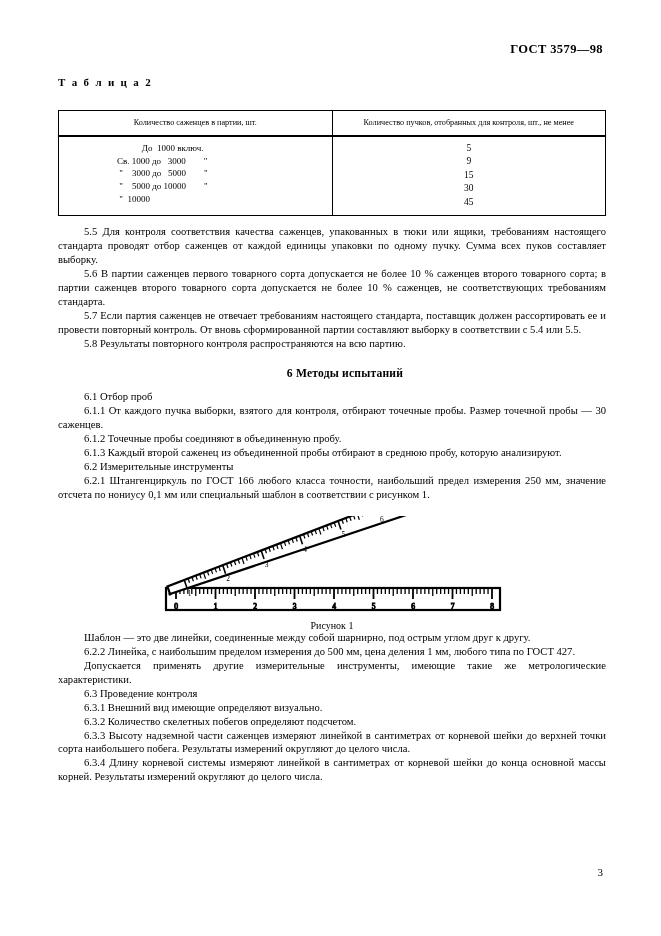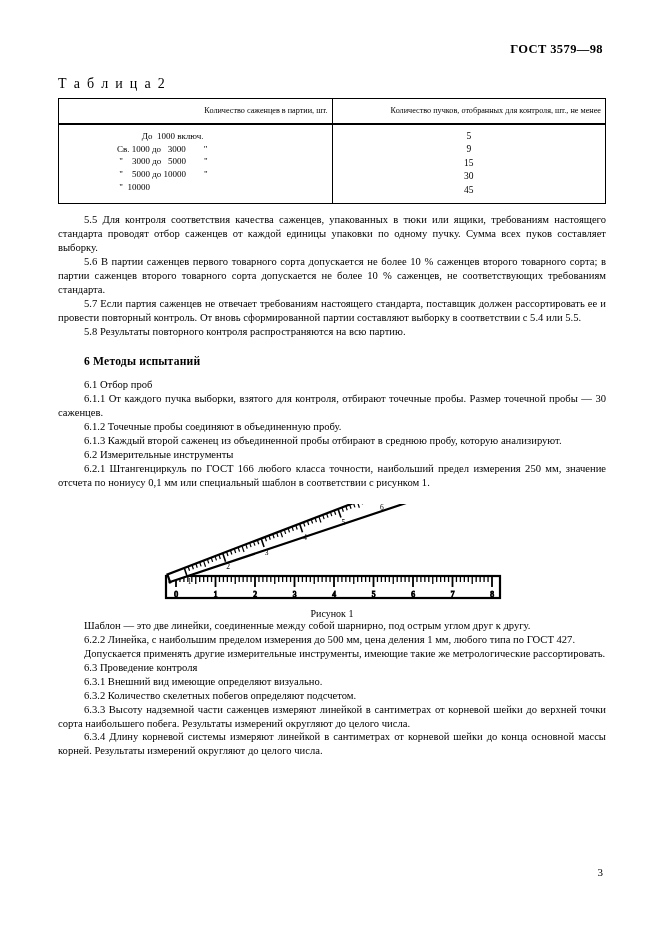--- a/index.html
+++ b/index.html
@@ -31,38 +31,39 @@
     font-weight: bold;
     letter-spacing: 0.4px;
   }
   .content {
     position: absolute;
     left: 58px;
     top: 76px;
     width: 548px;
   }
   .table-caption {
-    font-size: 14px;
+    font-size: 11px;
     letter-spacing: 1.8px;
-    margin-bottom: 6px;
+    margin-bottom: 22px;
+    font-weight: bold;
   }
   table.t2 {
     border-collapse: collapse;
     width: 548px;
     table-layout: fixed;
   }
   table.t2 td, table.t2 th {
     border: 1px solid #000;
     padding: 0;
     vertical-align: top;
   }
   table.t2 thead th {
     font-weight: normal;
     font-size: 8.2px;
-    text-align: right;
+    text-align: center;
     padding: 7px 4px 7px 4px;
     border-bottom-width: 2px;
     line-height: 1.2;
   }
   td.col-left   { width: 285px; }
   td.col-right  { width: 263px; }
   .rows-left {
     font-size: 9px;
     line-height: 1.42;
     padding: 5px 0 6px 0;
@@ -92,20 +93,21 @@
     hyphens: none;
   }
   p.first-after-table { margin-top: 9px; }
   p.tight { margin-top: 0; }
   h2.section {
     font-size: 11.6px;
     font-weight: bold;
     margin: 16px 0 10px 0;
     text-indent: 26px;
     letter-spacing: 0.2px;
+    text-align: center;
   }
   .figwrap {
     margin-top: 14px;
     width: 548px;
     display: flex;
     justify-content: center;
   }
   .figcaption {
     text-align: center;
     font-size: 10px;
@@ -360,21 +362,21 @@
 
         <g>
           <circle cx="10" cy="78" r="1.6" fill="#000000"></circle>
         </g>
       </svg>
     </div>
     <div class="figcaption">Рисунок 1</div>
 
     <p class="para after-fig">Шаблон — это две линейки, соединенные между собой шарнирно, под острым углом друг к другу.</p>
     <p class="para tight">6.2.2  Линейка, с наибольшим пределом измерения до 500 мм, цена деления 1 мм, любого типа по ГОСТ 427.</p>
-    <p class="para tight">Допускается применять другие измерительные инструменты, имеющие такие же метрологические рассортировать.</p>
+    <p class="para tight">Допускается применять другие измерительные инструменты, имеющие такие же метрологические характеристики.</p>
     <p class="para tight">6.3  Проведение контроля</p>
     <p class="para tight">6.3.1  Внешний вид имеющие определяют визуально.</p>
     <p class="para tight">6.3.2  Количество скелетных побегов определяют подсчетом.</p>
     <p class="para tight">6.3.3  Высоту надземной части саженцев измеряют линейкой в сантиметрах от корневой шейки до верхней точки сорта наибольшего побега. Результаты измерений округляют до целого числа.</p>
     <p class="para tight">6.3.4  Длину корневой системы измеряют линейкой в сантиметрах от корневой шейки до конца основной массы корней. Результаты измерений округляют до целого числа.</p>
 
   </div>
 
   <div class="page-number">3</div>
 

